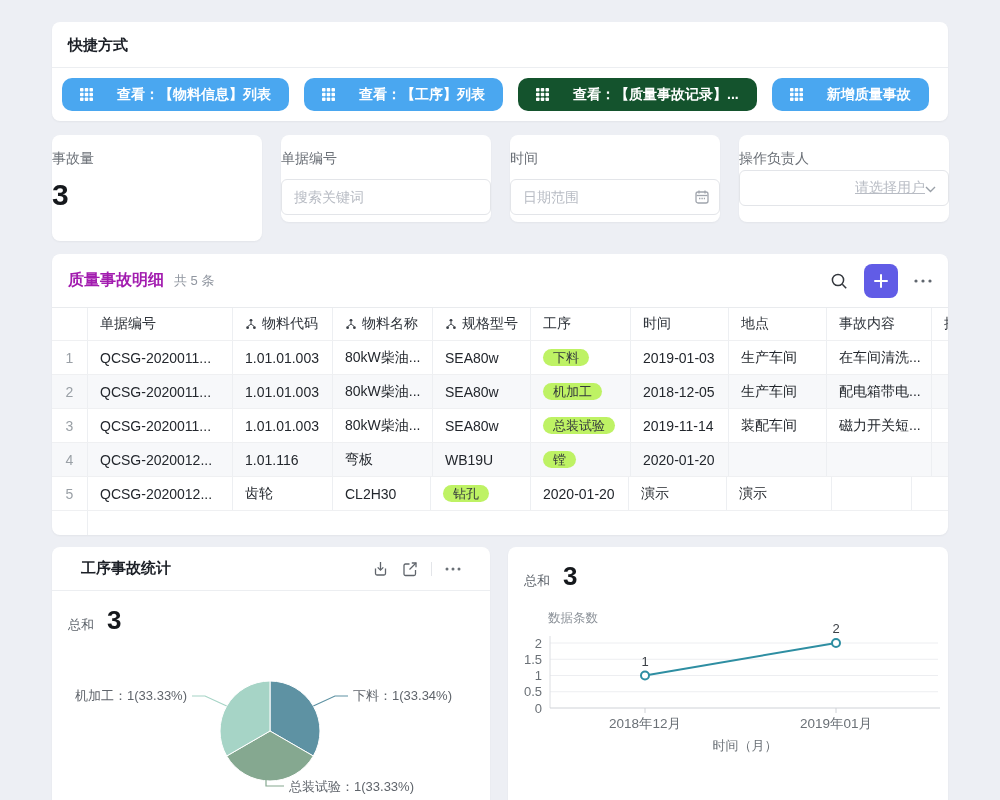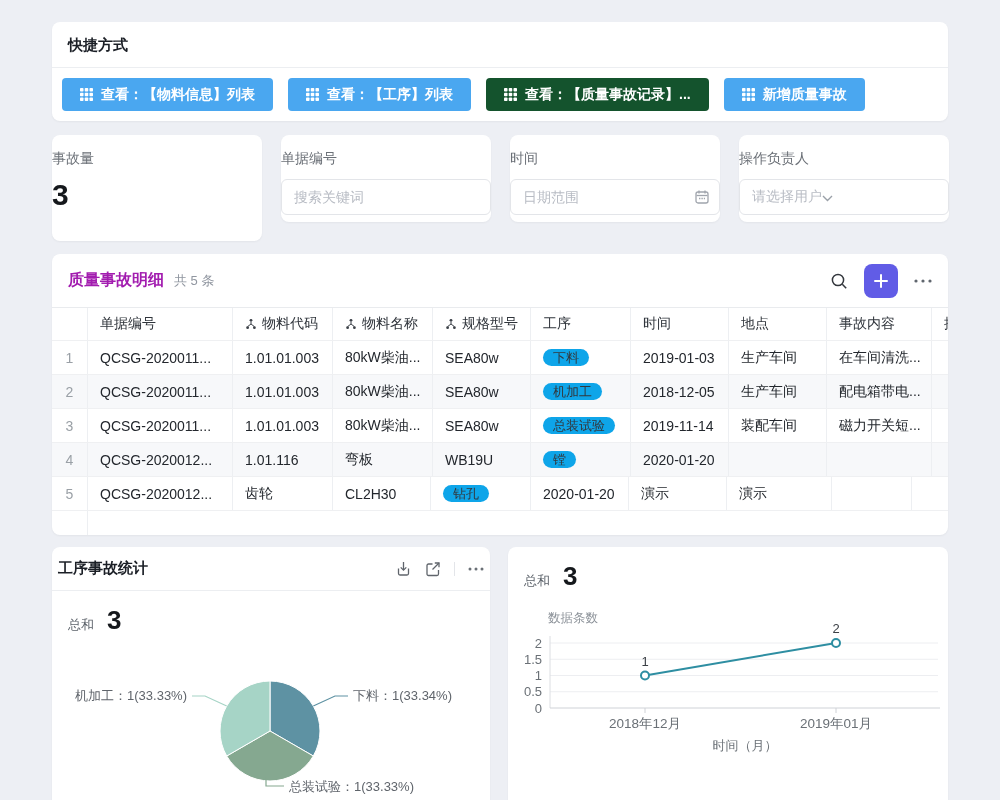--- a/index.html
+++ b/index.html
@@ -9,63 +9,63 @@
     font-family:"Liberation Sans","DejaVu Sans",sans-serif;
     color:#23272d;
   }
   .page { padding:22px 52px 0; }
   .card { background:#fff; border-radius:8px; box-shadow:0 1px 2px rgba(31,35,41,.05); }
 
   
   .shortcuts { margin-bottom:14px; }
   .sc-head { padding:14px 16px 12px; font-size:15px; font-weight:700; color:#1b1f26; border-bottom:1px solid #eceef1; }
   .sc-buttons { display:flex; gap:15px; padding:10px; }
-  .sc-btn { display:flex; align-items:center; gap:8px; height:33px; padding:0 18px; background:#4aa7f0; color:#fff;
-            font-size:14px; font-weight:700; border:none; border-radius:4px; cursor:pointer; white-space:nowrap;
+  .sc-btn { display:flex; align-items:center; gap:24px; height:33px; padding:0 18px; background:#4aa7f0; color:#fff;
+            font-size:14px; font-weight:700; border:none; border-radius:10px; cursor:pointer; white-space:nowrap;
             font-family:inherit; }
 
   
   .stats-row { display:grid; grid-template-columns:repeat(4,210px); gap:19px; align-items:start; margin-bottom:13px; }
   .stat-card { padding:15px 0; height:87px; }
   .stat-card.tall { height:106px; }
   .f-label { font-size:14px; color:#6b7077; }
   .stat-value { margin-top:10px; font-size:30px; font-weight:700; color:#15181c; }
   .f-input-wrap { position:relative; margin-top:11px; }
   .f-input { width:100%; height:36px; border:1px solid #e3e5e9; border-radius:6px; padding:0 30px 0 12px;
              font-size:14px; color:#333; outline:none; font-family:inherit; }
   .f-input.noicon { padding-right:12px; }
   ::placeholder { color:#b8bcc4; opacity:1; }
   .input-icon { position:absolute; right:10px; top:50%; transform:translateY(-50%); display:flex; }
-  .select-box { margin-top:11px; height:36px; border:1px solid #e3e5e9; border-radius:6px; display:flex;
-                align-items:center; justify-content:flex-start; padding:0 12px; font-size:14px; color:#b8bcc4; cursor:pointer; }
+  .select-box { margin-top:2px; height:36px; border:1px solid #e3e5e9; border-radius:6px; display:flex;
+                align-items:center; justify-content:flex-end; padding:0 12px; font-size:14px; color:#b8bcc4; cursor:pointer;text-decoration:underline; }
 
   
   .table-card { margin-bottom:12px; overflow:hidden; }
   .table-head { height:53px; display:flex; align-items:center; padding:0 16px; }
   .table-title { font-size:16px; font-weight:700; color:#a21caf; }
   .table-count { font-size:13px; color:#9096a0; margin-left:10px; }
   .table-actions { margin-left:auto; display:flex; align-items:center; gap:16px; }
   .icon-btn { background:none; border:none; cursor:pointer; display:flex; align-items:center; padding:0; }
   .plus-btn { width:34px; height:34px; background:#615ce6; border:none; border-radius:8px; display:flex;
               align-items:center; justify-content:center; cursor:pointer; }
   .dtable { border-top:1px solid #e9ebee; }
   .tr { display:flex; border-bottom:1px solid #eff0f2; width:960px; }
   .tr.striped { background:#f7f8fa; }
   .td,.th { flex:0 0 auto; height:33px; padding:0 12px; display:flex; align-items:center;
             font-size:14px; color:#23272d; border-right:1px solid #edeff2; overflow:hidden; white-space:nowrap; }
   .th { height:32px; color:#2f343b; gap:5px; }
   .c0 { justify-content:center; padding:0; color:#9aa0a6; }
-  .tag { background:#0ea5e9; border-radius:11px; padding:1px 10px; font-size:13px; color:#33373c; line-height:1.2; }
+  .tag { background:#bef264; border-radius:11px; padding:1px 10px; font-size:13px; color:#33373c; line-height:1.2; }
   .empty-strip { height:24px; display:flex; }
   .empty-strip .ghost { width:36px; border-right:1px solid #edeff2; height:100%; }
 
   
   .charts-row { display:grid; grid-template-columns:438px 440px; gap:18px; }
   .chart-card { height:285px; overflow:hidden; }
-  .chart-head { height:44px; display:flex; align-items:center; padding:0 6px; border-bottom:1px solid #eceef1; }
+  .chart-head { height:44px; display:flex; align-items:center; padding:0 29px; border-bottom:1px solid #eceef1; }
   .chart-title { font-size:15px; font-weight:700; color:#1b1f26; }
   .chart-icons { margin-left:auto; display:flex; align-items:center; gap:13px; }
   .v-div { width:1px; height:14px; background:#e3e5e9; }
   .sum-row { display:flex; align-items:baseline; gap:13px; padding:14px 16px 0; }
   .sum-label { font-size:13px; color:#5d636b; }
   .sum-value { font-size:26px; font-weight:700; color:#15181c; }
   svg.chart { display:block; }
   svg text { font-family:"Liberation Sans","DejaVu Sans",sans-serif; }
 </style>
 </head>

